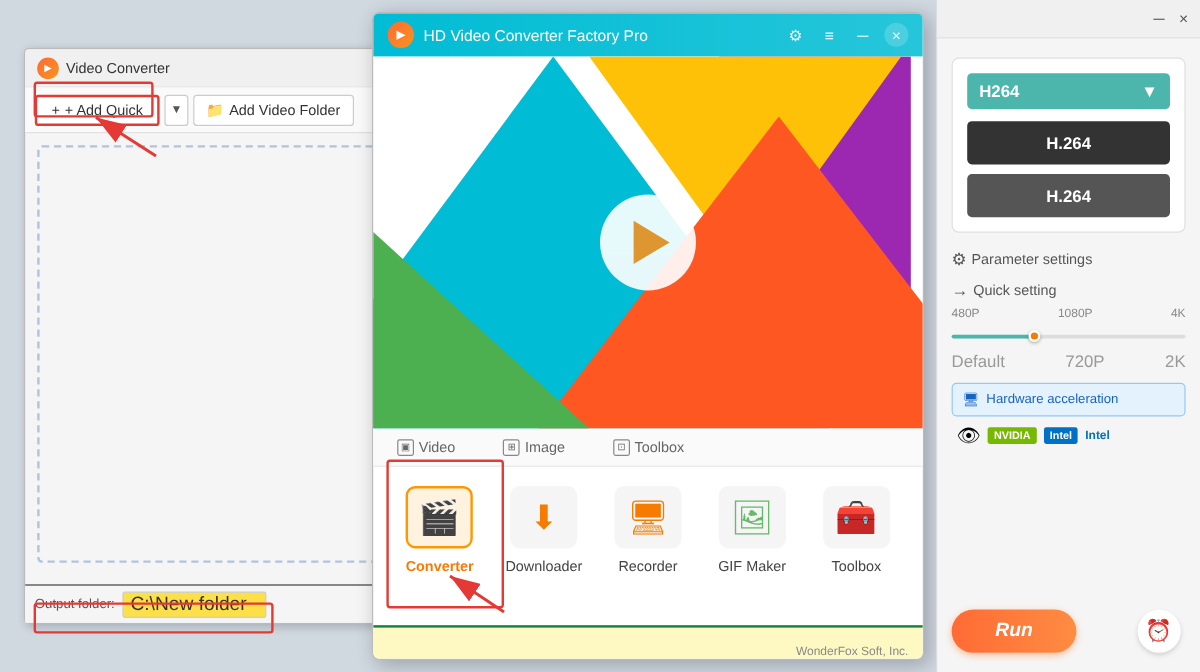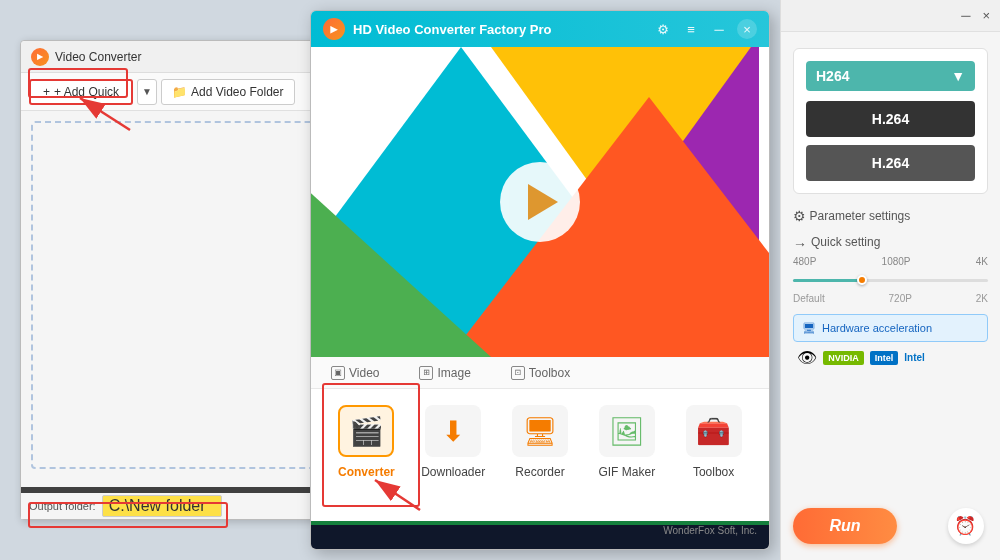--- a/index.html
+++ b/index.html
@@ -132,21 +132,21 @@
       align-items: center;
       justify-content: center;
       color: #aaa;
       font-size: 12px;
     }
     .vc-footer {
       position: absolute;
       bottom: 0; left: 0; right: 0;
       height: 32px;
       background: #f5f5f5;
-      border-top: 6px solid #404040;
+      border-top: 1px solid #404040;
       display: flex;
       align-items: center;
       padding: 0 8px;
       gap: 6px;
     }
     .vc-output-label {
       font-size: 11px;
       color: #555;
     }
     .vc-output-path {
@@ -184,21 +184,21 @@
     .hd-logo {
       width: 22px; height: 22px;
       border-radius: 50%;
       background: linear-gradient(135deg, #ff6b35, #f7931e);
       display: flex; align-items: center; justify-content: center;
       font-size: 9px; color: white; font-weight: bold;
     }
     .hd-title {
       font-size: 13px;
       color: white;
-      font-weight: 700;
+      font-weight: 400;
       flex: 1;
     }
     .hd-title-btn {
       width: 20px; height: 20px;
       display: flex; align-items: center; justify-content: center;
       color: white;
       font-size: 13px;
       cursor: pointer;
       opacity: 0.9;
     }
@@ -487,21 +487,21 @@
       left: 33%;
       width: 10px; height: 10px;
       background: #f57c00;
       border-radius: 50%;
       border: 2px solid white;
       box-shadow: 0 1px 3px rgba(0,0,0,0.3);
     }
     .rp-labels-row {
       display: flex;
       justify-content: space-between;
-      font-size: 10px;
+      font-size: 14px;
       color: #999;
       margin-bottom: 2px;
     }
     .rp-hw-accel {
       height: 28px;
       background: #e3f2fd;
       border: 1px solid #90caf9;
       border-radius: 4px;
       display: flex;
       align-items: center;
@@ -692,21 +692,21 @@
       </div>
 
       <div class="hd-tool">
         <div class="hd-tool-icon">
           <span class="icon-toolbox">🧰</span>
         </div>
         <span class="hd-tool-label">Toolbox</span>
       </div>
     </div>
 
-    <div style="position:absolute;bottom:0;left:0;right:0;height:28px;background:#0f172a;border-top:4px solid #15803d;display:flex;align-items:flex-start;justify-content:flex-end;padding:0 12px;">
+    <div style="position:absolute;bottom:0;left:0;right:0;height:28px;background:#fef9c3;border-top:2px solid #15803d;display:flex;align-items:flex-end;justify-content:flex-end;padding:0 12px;">
       <span style="font-size:10px;color:#888;">WonderFox Soft, Inc.</span>
     </div>
   </div>
 
   <div class="right-panel">
     <div class="rp-topbar">
       <span class="rp-topbar-btn">─</span>
       <span class="rp-topbar-btn">×</span>
     </div>
     <div class="rp-content">

